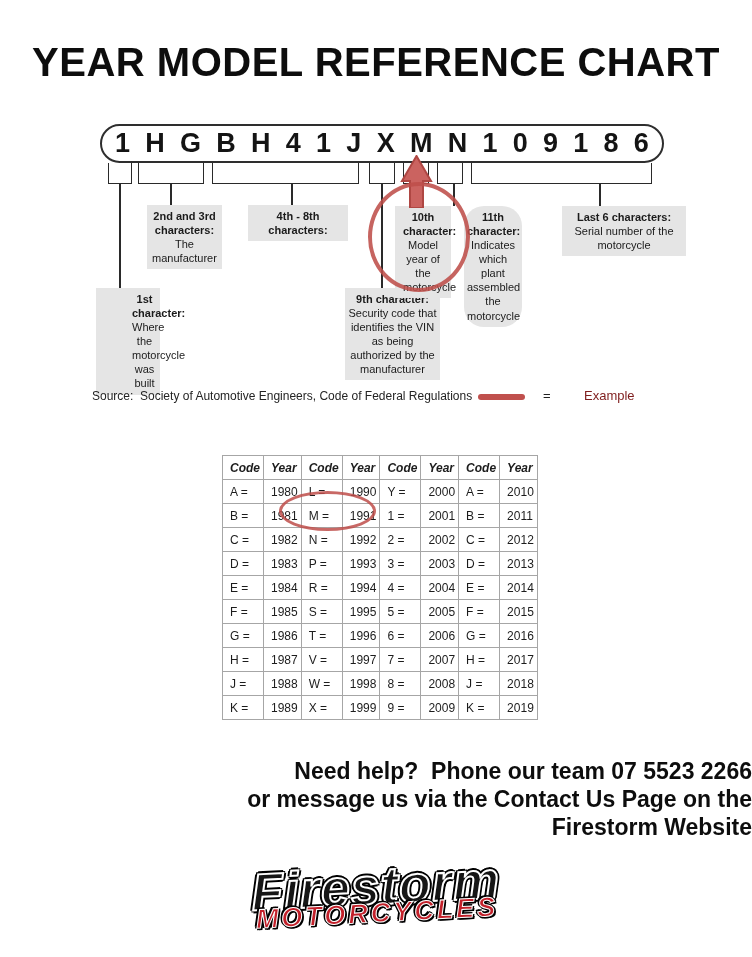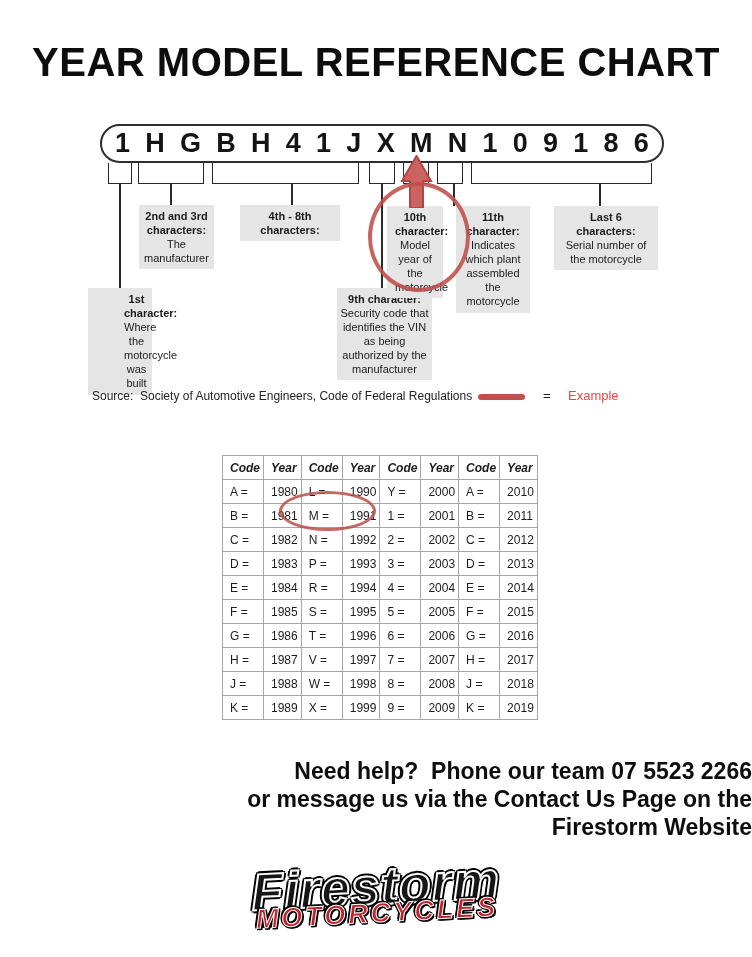--- a/index.html
+++ b/index.html
@@ -24,21 +24,21 @@
   
   .bracket {
     position:absolute; top:163px; height:21px;
     border-left:1.5px solid #2a2a2a; border-right:1.5px solid #2a2a2a;
     border-bottom:1.5px solid #2a2a2a;
   }
   .stem { position:absolute; width:1.5px; background:#2a2a2a; }
   
   .callout {
     position:absolute; background:#e5e5e5; color:#1b1b1b;
-    font-size:11px; line-height:1.28; text-align:center; padding:4px 3px;
+    font-size:11px; line-height:1.28; text-align:center; padding:4px 3px;margin-left:8px;
   }
   .callout .box-h { font-weight:bold; }
   
   .red-circle {
     position:absolute; left:368px; top:182px; width:102px; height:110px;
     border:4px solid rgba(190,78,74,0.88); border-radius:50%; z-index:6;
   }
   .red-arrow { position:absolute; left:400px; top:155px; z-index:5; }
   .table-ellipse {
     position:absolute; left:279px; top:491px; width:97px; height:40px;
@@ -47,21 +47,21 @@
   
   .source-line {
     position:absolute; left:92px; top:389px; font-size:12px; color:#242424;
     white-space:pre;
   }
   .legend-line {
     position:absolute; left:478px; top:394px; width:47px; height:6px;
     background:#c0504d; border-radius:3px;
   }
   .legend-eq { position:absolute; left:543px; top:388px; font-size:13px; color:#222; }
-  .legend-label { position:absolute; left:568px; top:388px; font-size:13px; color:#ef4444; }
+  .legend-label { position:absolute; left:584px; top:388px; font-size:13px; color:#7f1d1d; }
   
   .year-table {
     position:absolute; left:222px; top:455px;
     border-collapse:collapse; background:#fff;
   }
   .year-table th, .year-table td {
     border:1px solid #a6a6a6; font-size:12px; color:#1c1c1c;
     text-align:left; padding:4px 3px 4px 7px; height:24px;
   }
   .year-table th { font-weight:bold;font-style:italic; }
@@ -148,25 +148,25 @@
     <div class="box-h">4th - 8th characters:</div>
   </div>
   <div class="callout" style="left:337px;top:288px;width:95px;">
     <div class="box-h">9th character:</div>
     <div class="box-b">Security code that identifies the VIN as being authorized by the manufacturer</div>
   </div>
   <div class="callout" style="left:387px;top:206px;width:56px;padding:4px 8px;">
     <div class="box-h">10th character:</div>
     <div class="box-b">Model year of the motorcycle</div>
   </div>
-  <div class="callout" style="left:456px;top:206px;width:74px;">
+  <div class="callout" style="left:456px;top:206px;width:58px;border-radius:20px;">
     <div class="box-h">11th character:</div>
     <div class="box-b">Indicates which plant assembled the motorcycle</div>
   </div>
-  <div class="callout" style="left:554px;top:206px;width:104px;padding:4px 9px;">
+  <div class="callout" style="left:554px;top:206px;width:124px;padding:4px 9px;">
     <div class="box-h">Last 6 characters:</div>
     <div class="box-b">Serial number of the motorcycle</div>
   </div>
 
   <div class="red-circle"></div>
   <svg class="red-arrow" width="33" height="53" viewBox="0 0 33 53">
     <polygon points="16.5,1 31,26 23,26 23,53 10,53 10,26 2,26" fill="#cb6360" stroke="#af4743" stroke-width="2"></polygon>
   </svg>
 
   <div class="source-line">Source:  Society of Automotive Engineers, Code of Federal Regulations</div>

